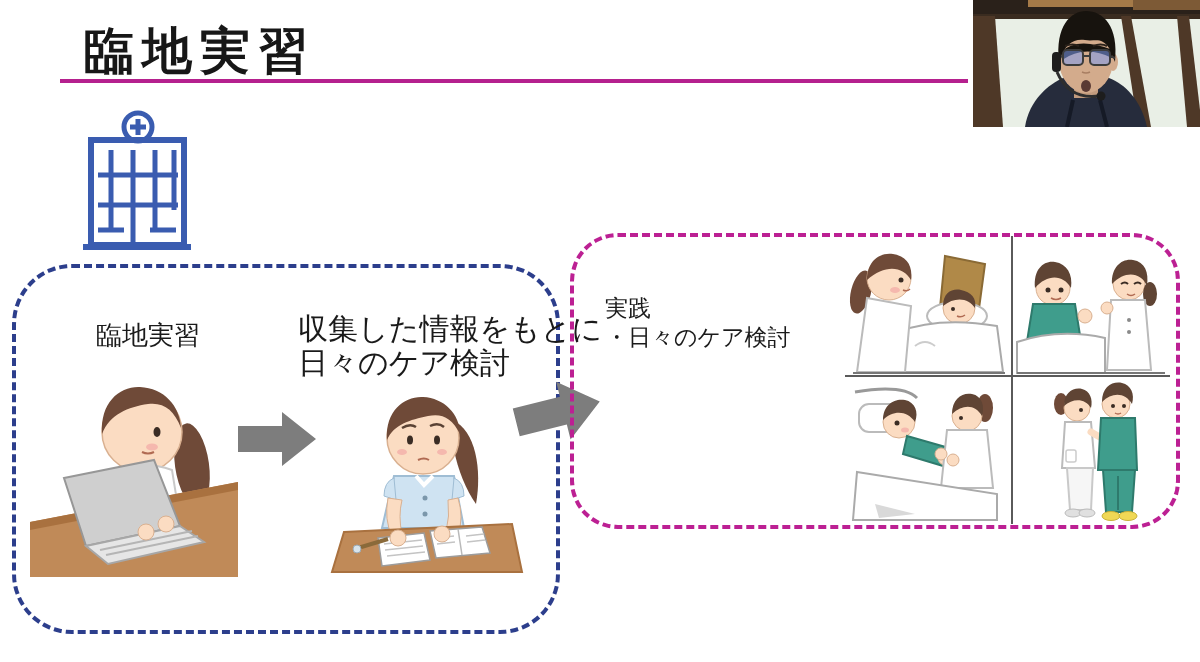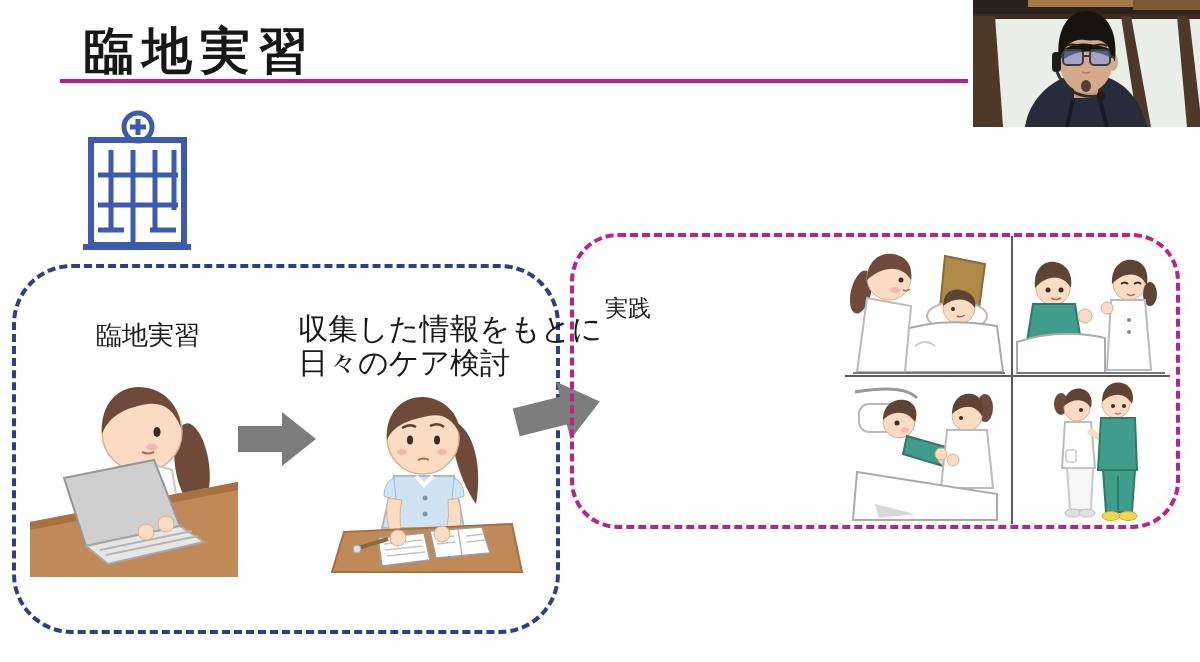--- a/index.html
+++ b/index.html
@@ -135,20 +135,21 @@
     </g>
   </svg>
 
   <svg class="abs arrow-2" viewBox="0 0 78 58">
     <polygon points="0,16 44,16 44,2 78,29 44,56 44,42 0,42" fill="var(--arrow-gray,#7d7d7d)"></polygon>
   </svg>
 
   <div class="abs pink-box"></div>
   <div class="abs pink-text">
     <div>実践</div>
+    <div>・日々のケア検討</div>
   </div>
 
   <svg class="abs four-panel" viewBox="0 0 325 288">
     <line x1="167" y1="0" x2="167" y2="288" stroke="#5a5a5a" stroke-width="2"></line>
     <line x1="0" y1="140" x2="325" y2="140" stroke="#5a5a5a" stroke-width="2"></line>
     <g>
       <polygon points="100,20 140,28 133,80 95,72" fill="#b08948" stroke="#8a6a35" stroke-width="2"></polygon>
       <ellipse cx="112" cy="80" rx="30" ry="14" fill="#ffffff" stroke="#bbbbbb" stroke-width="2"></ellipse>
       <circle cx="114" cy="72" r="16" fill="#fbdcc2" stroke="#d9b090"></circle>
       <path d="M98 70 C98 56 108 52 116 54 C126 56 132 62 130 72 C124 62 110 60 98 70 Z" fill="#5f4434"></path>

